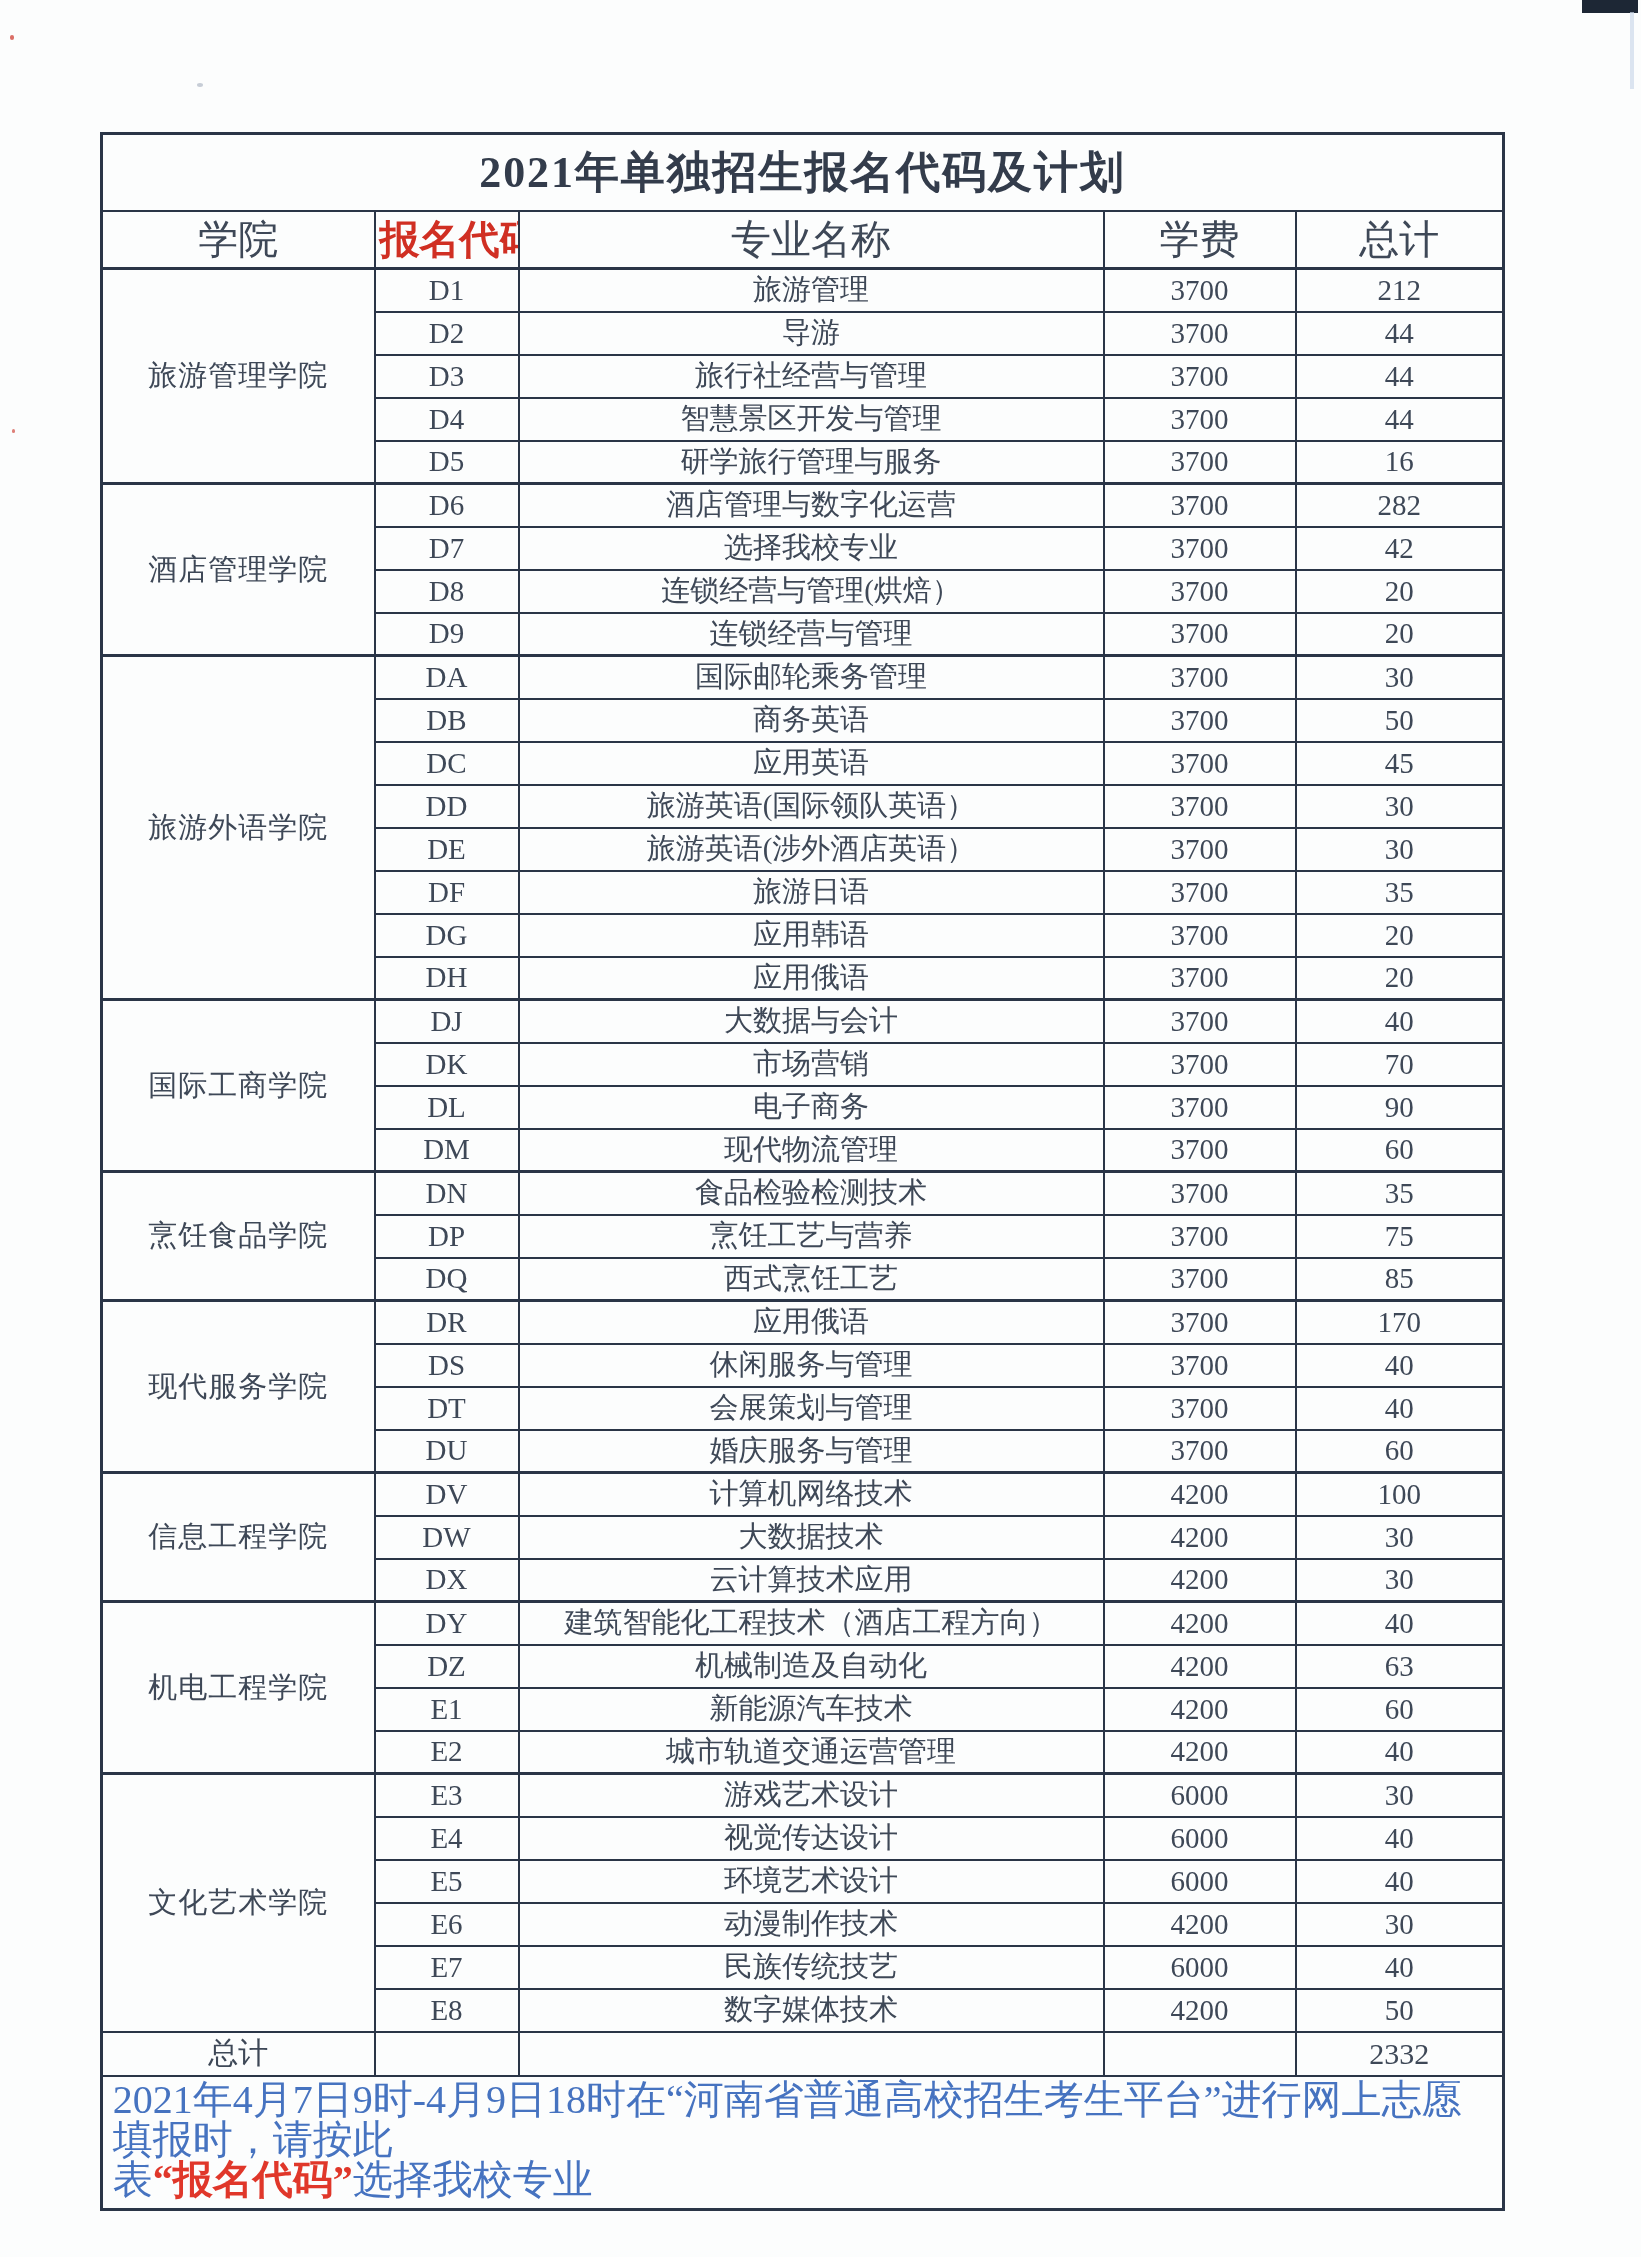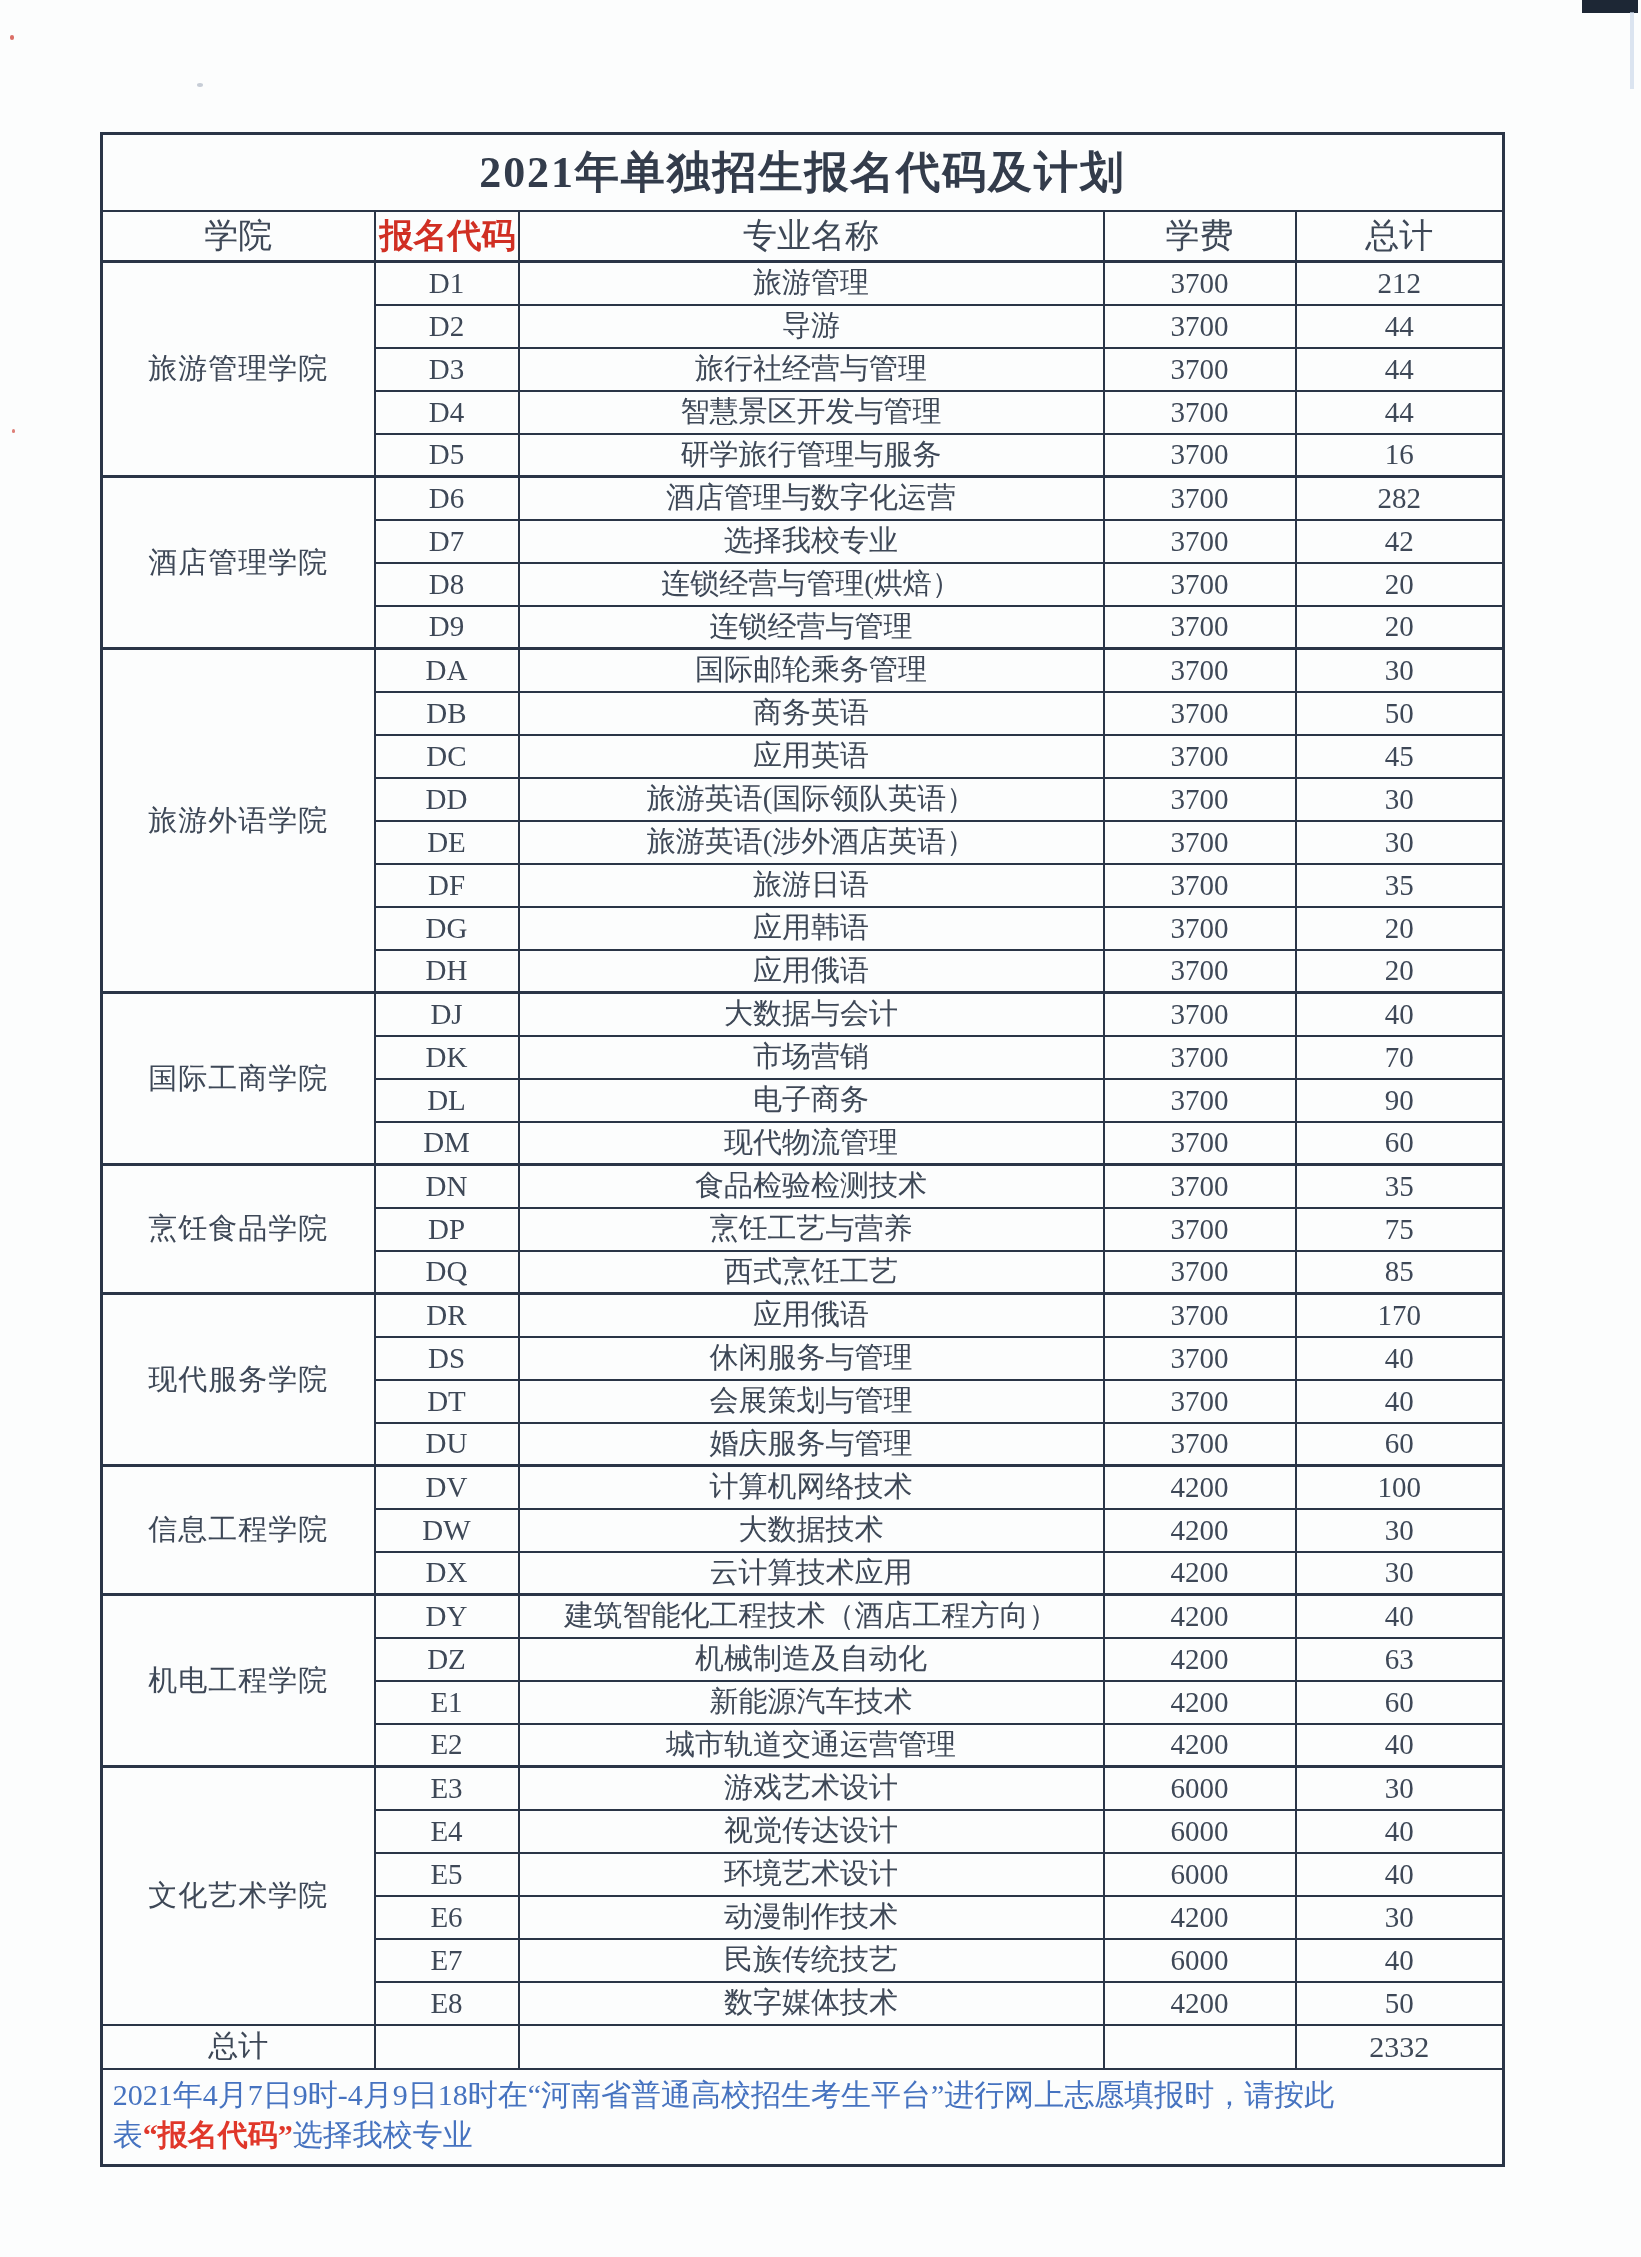--- a/index.html
+++ b/index.html
@@ -55,38 +55,38 @@
     white-space:nowrap;
   }
   table.plan{border:3.9px solid var(--border);}
   tr.title-row th{
     height:75px;
     font-size:44px;
     font-weight:600;
     letter-spacing:1.9px;
     color:#333c4b;
   }
-  tr.header-row th{height:48px;font-size:34px;}
+  tr.header-row th{height:48px;font-size:40px;}
   tr.header-row th.code-hdr{color:var(--hdr-red);font-weight:700;text-align:right;}
   tbody#data-rows tr{height:43px;}
   td.college{font-size:29px;letter-spacing:1px;}
   td.code-cell{color:var(--red);font-size:30px;margin-top:45px;}
   td.major-cell{font-size:29px;}
   td.num-cell{font-size:29px;color:#475061;}
   tr.group-start td{border-top-width:3.9px;}
   tr.summary-row{height:44px;}
   tr.summary-row td{font-size:30px;}
   tr.note-row td{
     height:83px;
     text-align:left;
     padding:3.9px 9.7px 7.7px 9.7px;
     white-space:normal;
   }
   .note-line{
-    font-size:30px;
+    font-size:40px;
     line-height:40px;
     color:var(--blue);
   }
   .note-hl{
     color:var(--hl-red);
     font-weight:700;
   }
 </style>
 </head>
 <body>

